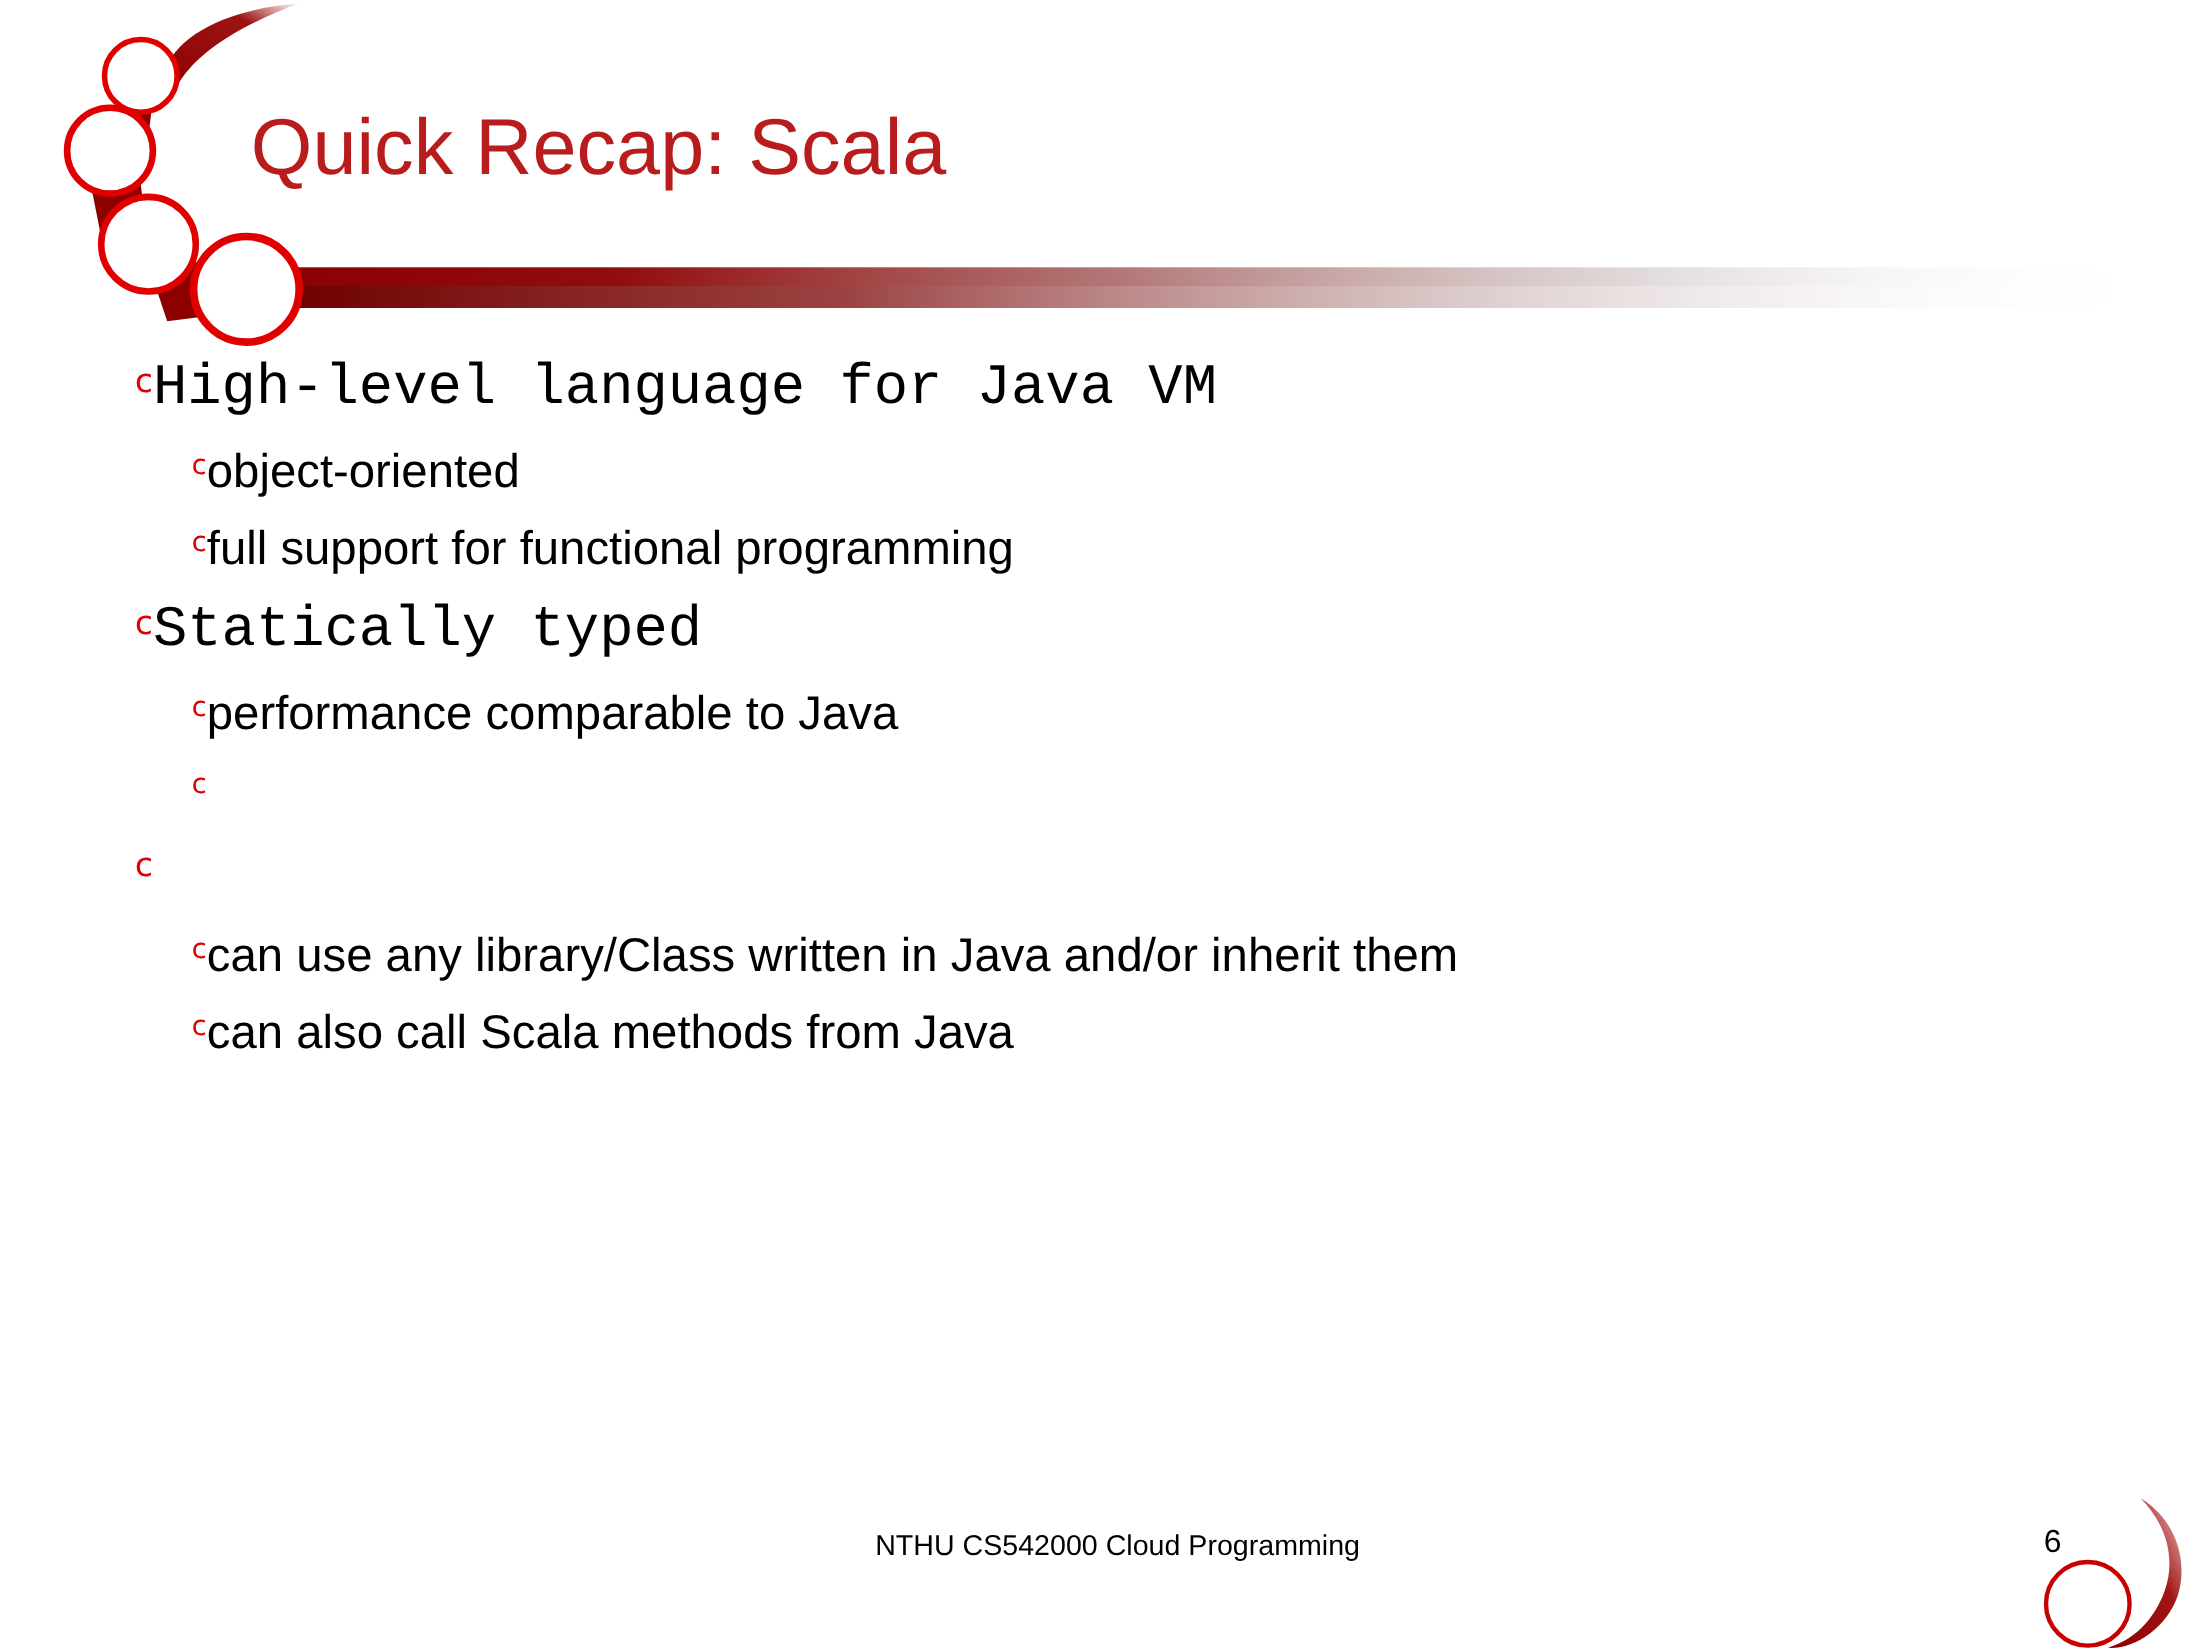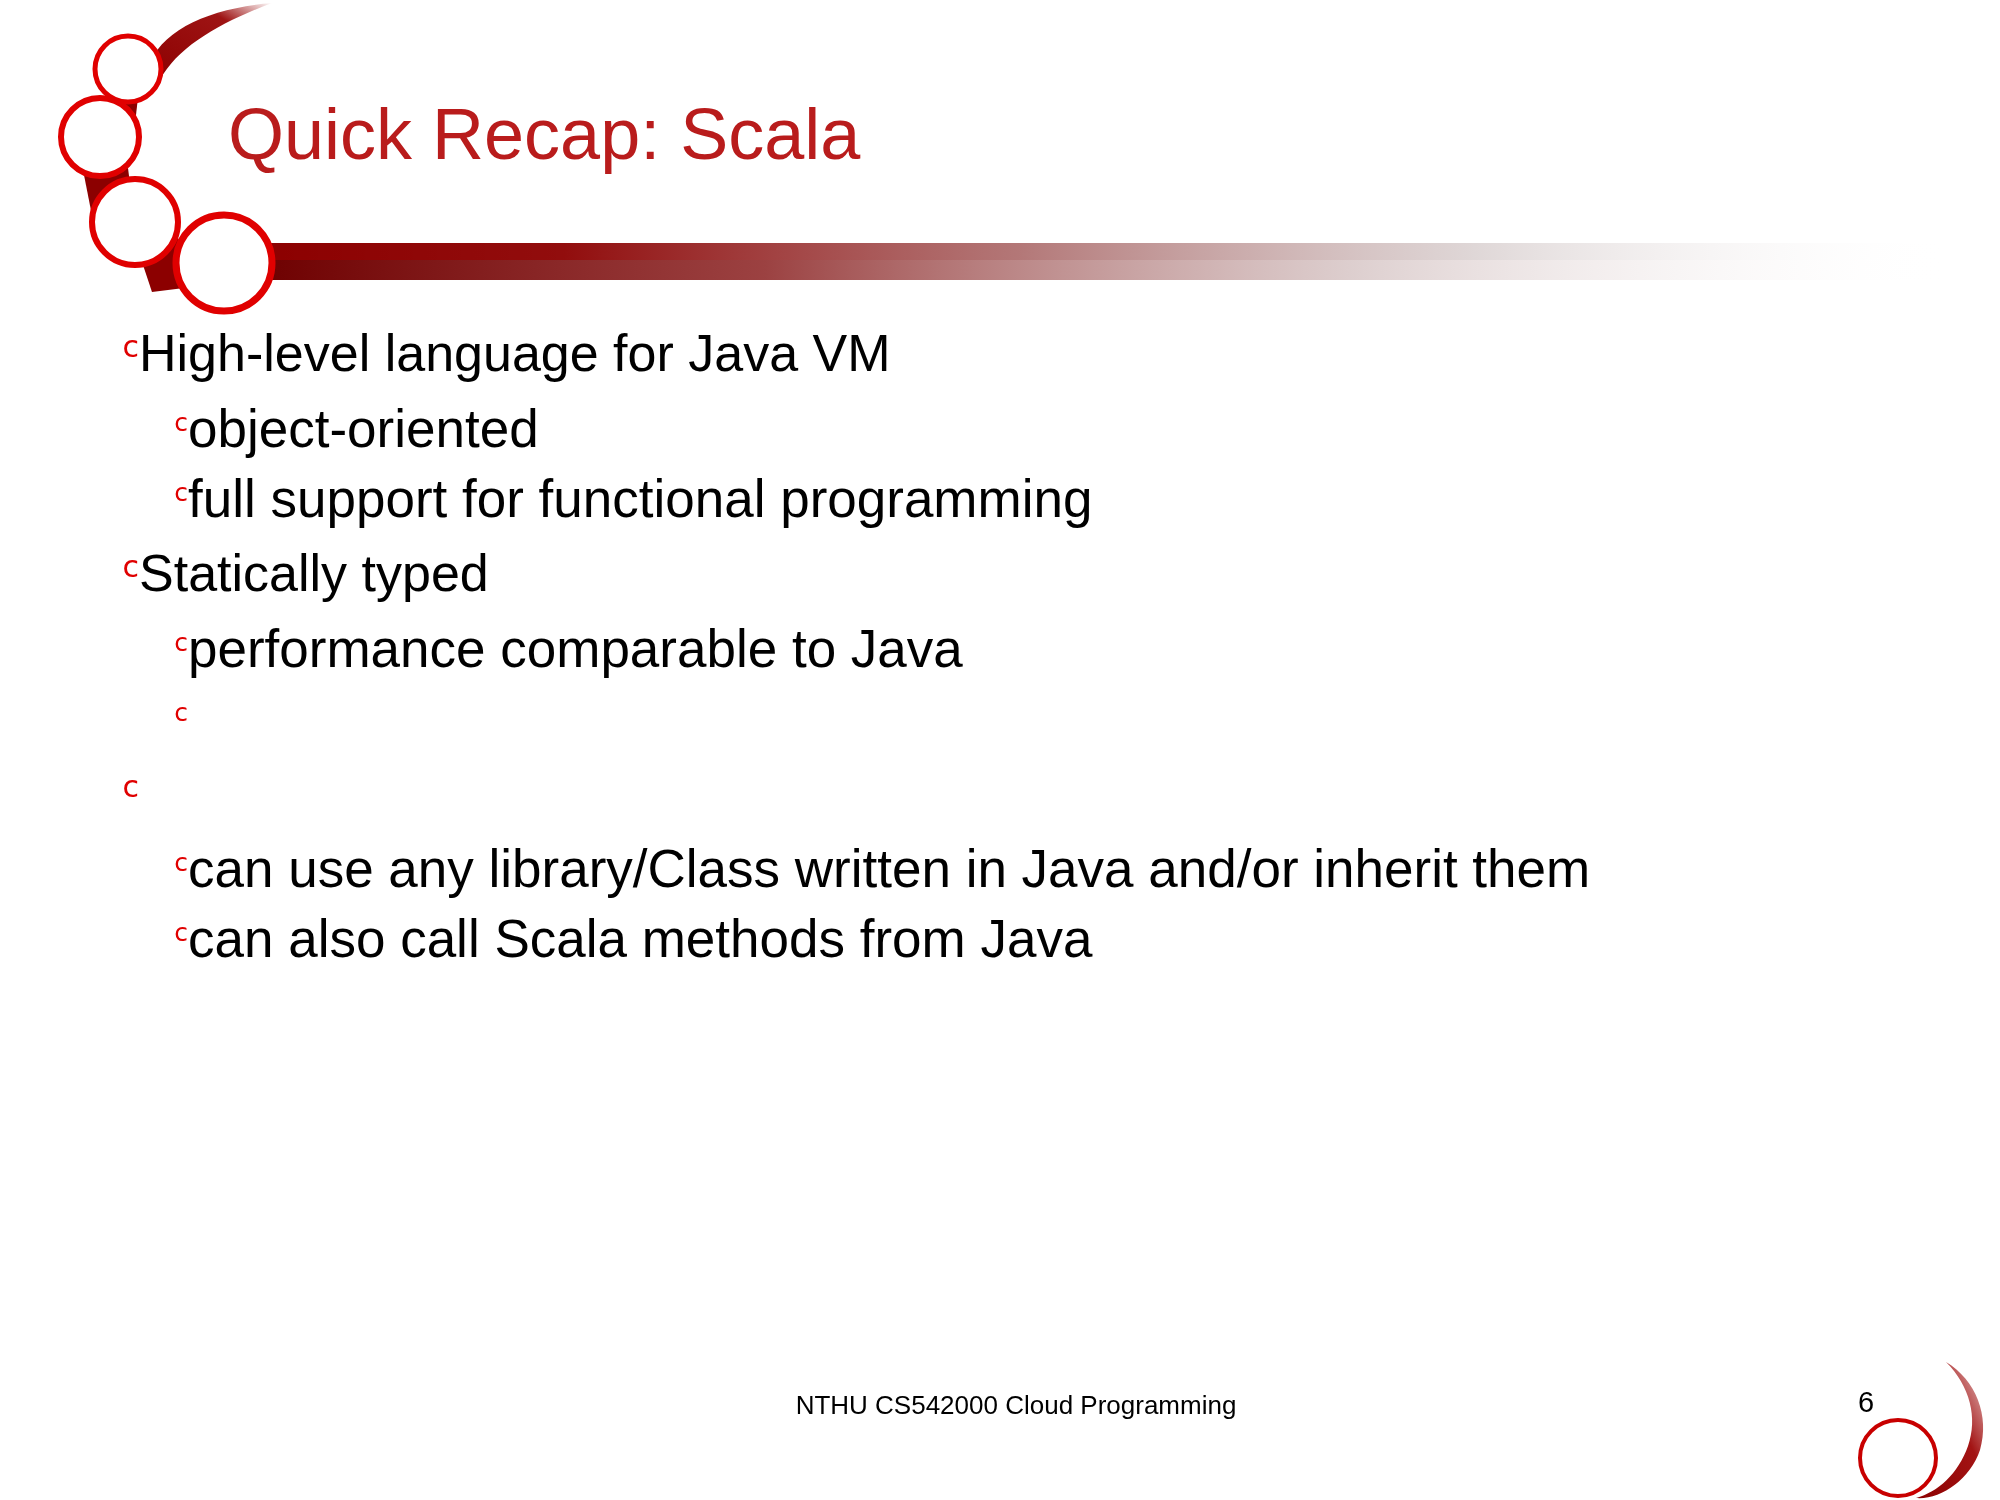--- a/index.html
+++ b/index.html
@@ -91,23 +91,24 @@
     padding-top: 12px;
   }
 
   .bullet-text {
     color: #000000;
     white-space: nowrap;
   }
   .lvl1 .bullet-text {
     font-size: 52px;
     line-height: 70px;
+    font-family: Liberation Mono, monospace;
   }
   .lvl2 .bullet-text {
-    font-size: 53px;
+    font-size: 43px;
     line-height: 62px;
   }
 
   
   .footer-text {
     position: absolute;
     left: 16px;
     top: 1390px;
     width: 2000px;
     text-align: center;

